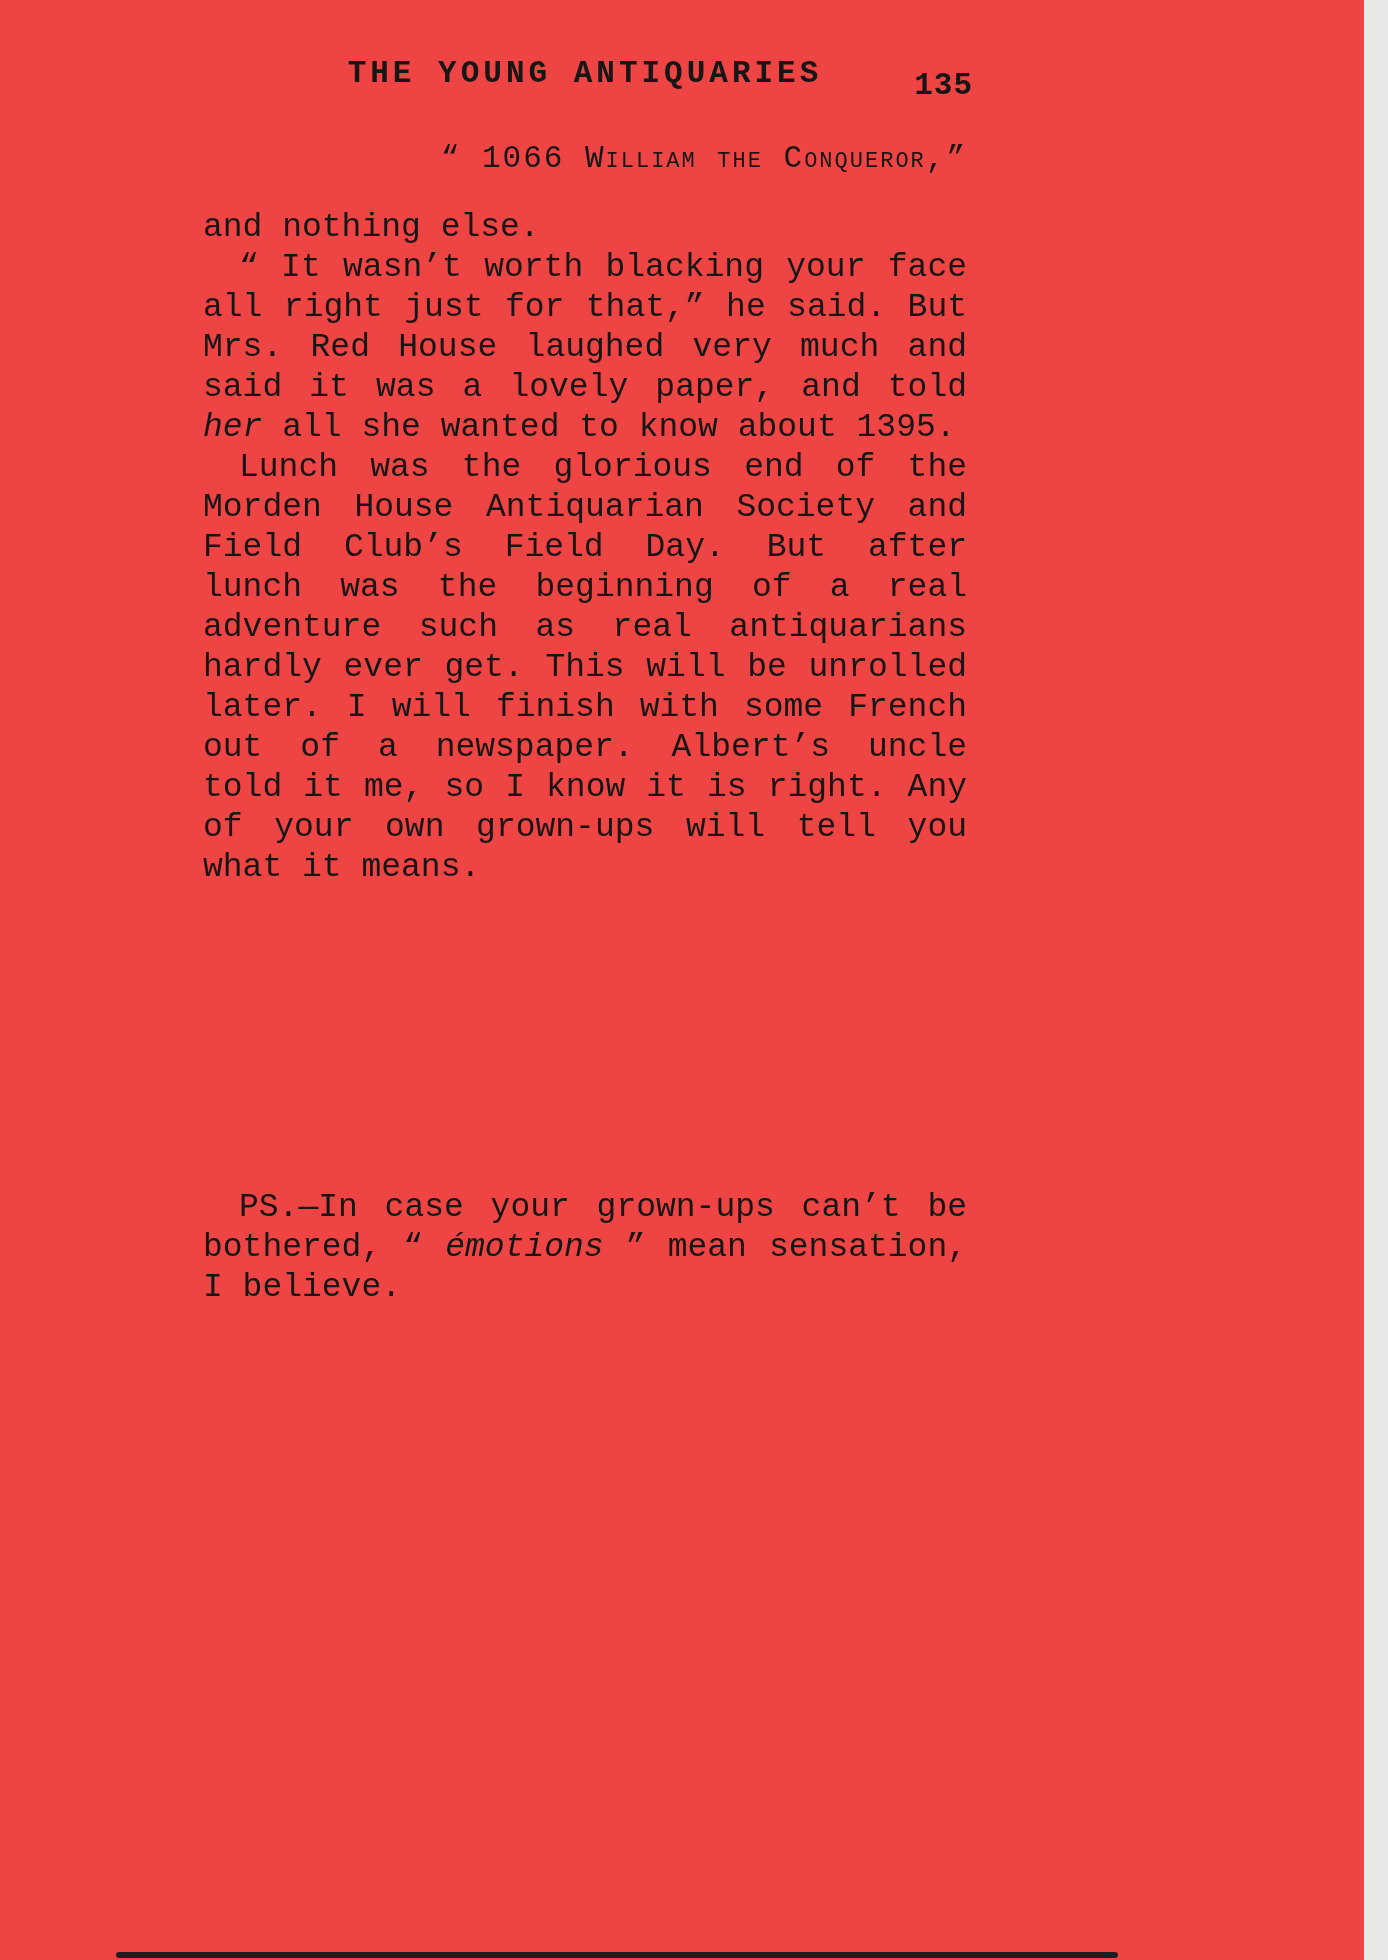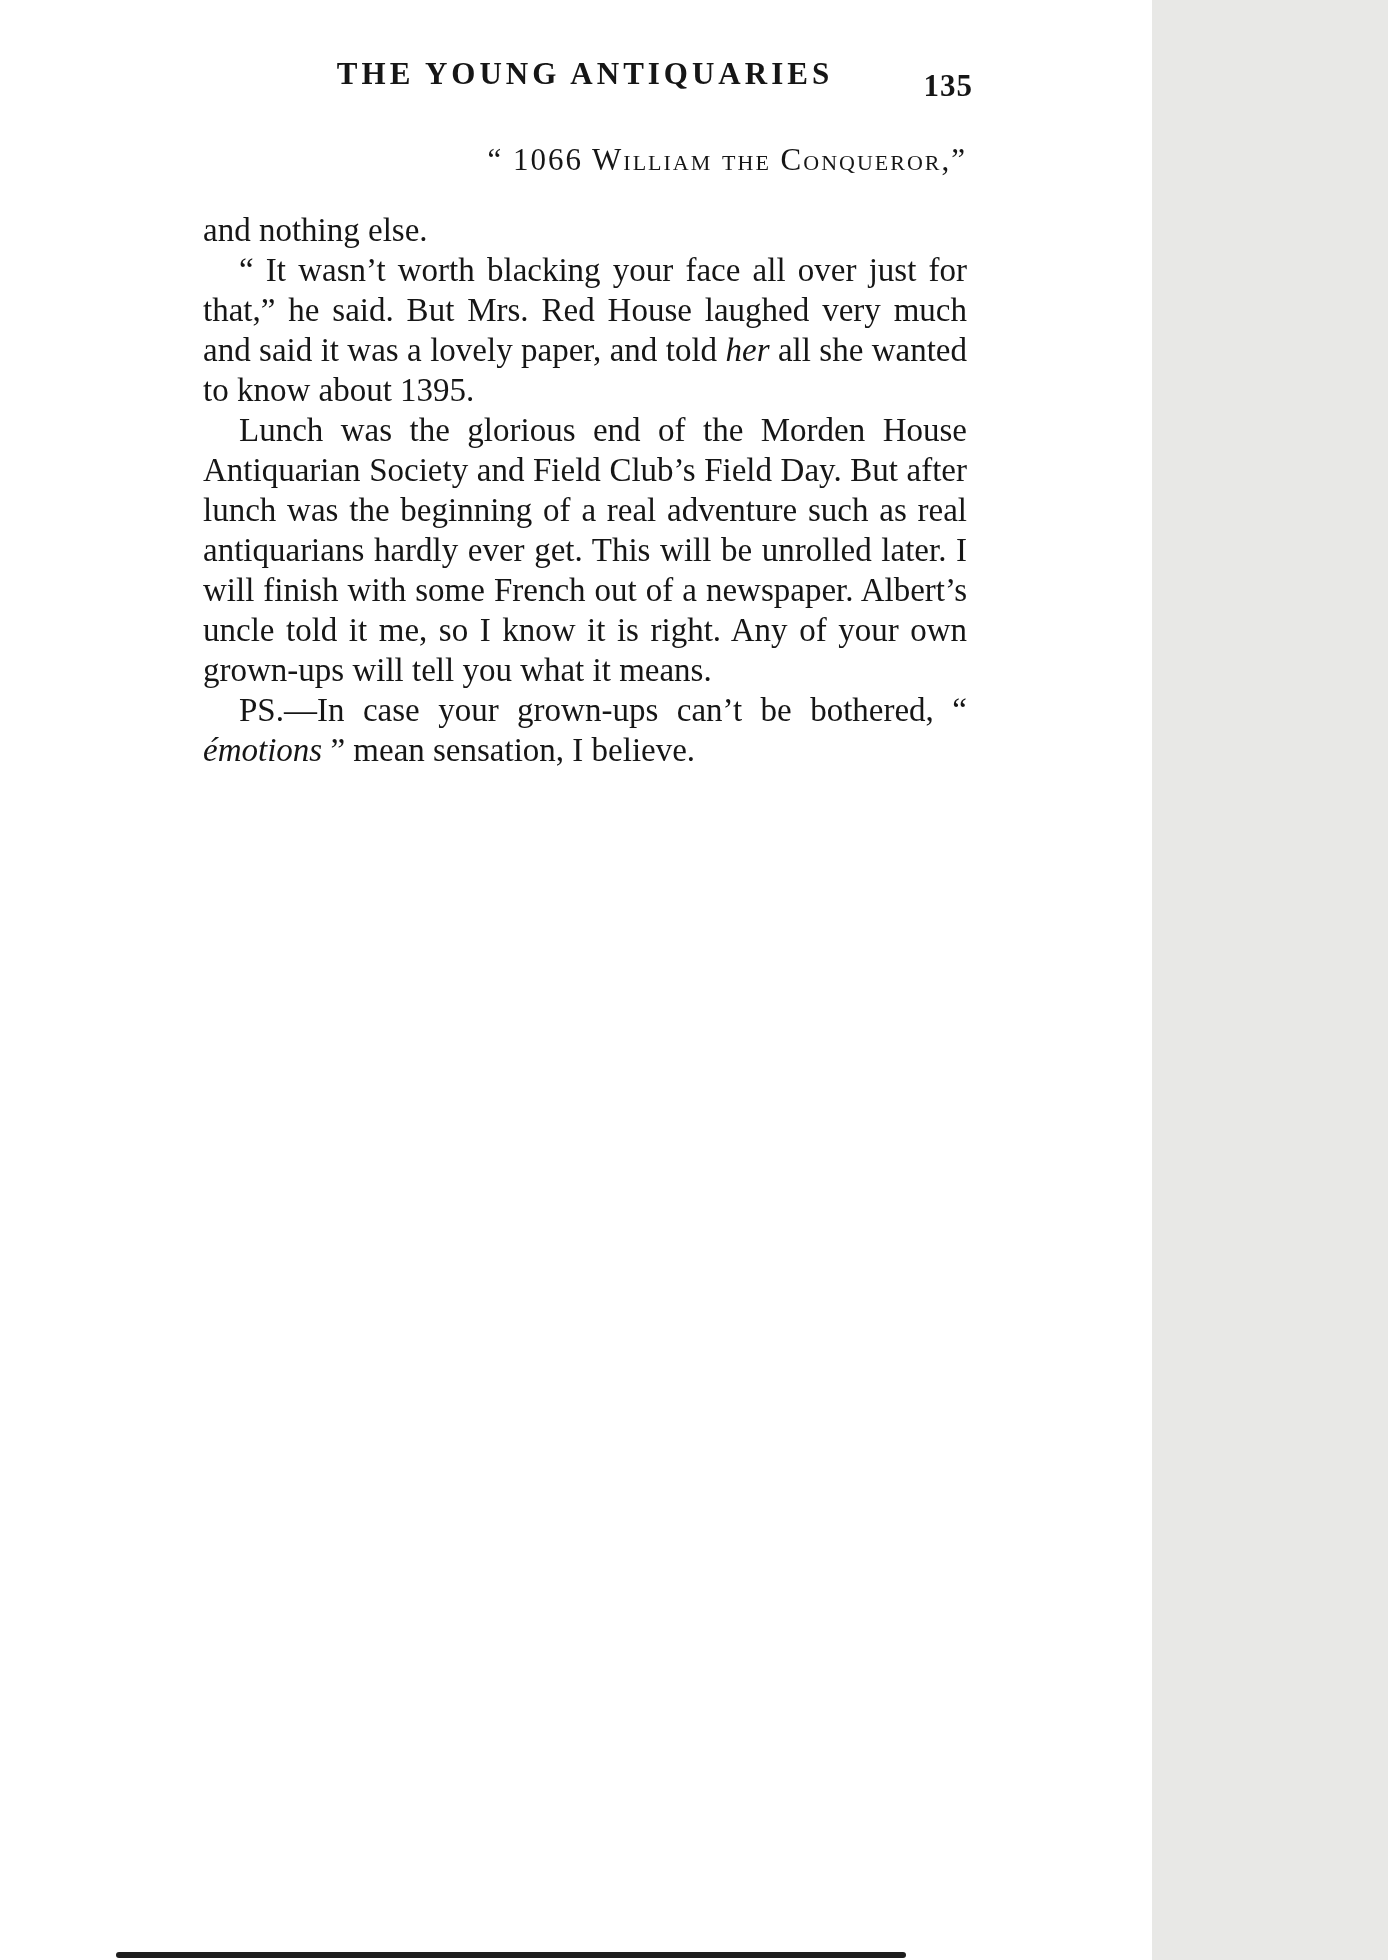--- a/index.html
+++ b/index.html
@@ -2,25 +2,25 @@
 <html><head>
 <meta charset="utf-8">
 <style>
   html, body {
     margin: 0;
     padding: 0;
     background: #e8e8e6;
   }
   .page {
     position: relative;
-    width: 1152px;
+    width: 1364px;
     height: 1960px;
-    background: #ffffff;
+    background: #ef4444;
     color: #161616;
-    font-family: Liberation Serif, serif;
+    font-family: Liberation Mono, monospace;
     overflow: hidden;
     box-sizing: border-box;
   }
   .text-col {
     position: absolute;
     left: 203px;
     top: 0;
     width: 764px;
   }
   .running-head {
@@ -52,20 +52,21 @@
     text-align: justify;
   }
   .body-text p {
     margin: 0;
     padding: 0;
   }
   .body-text p.indent {
     text-indent: 36px;
   }
   .body-text p.ps {
+    margin-top: 300px;
   }
   .body-text em {
     font-style: italic;
   }
   .bottom-edge-artifact {
     position: absolute;
     left: 116px;
     right: 246px;
     bottom: 2px;
     height: 6px;
@@ -81,21 +82,21 @@
 
     <header class="running-head">
       <span class="head-title">THE YOUNG ANTIQUARIES</span>
       <span class="page-num">135</span>
     </header>
 
     <div class="section-heading">“ 1066 William the Conqueror,”</div>
 
     <div class="body-text" id="paragraphs">
         <p class="flush"><span>and nothing else.</span></p>
-        <p class="indent"><span>“ It wasn’t worth blacking your face all over just for that,” he said.  But Mrs. Red House laughed very much and said it was a lovely paper, and told </span><em>her</em><span> all she wanted to know about 1395.</span></p>
+        <p class="indent"><span>“ It wasn’t worth blacking your face all right just for that,” he said.  But Mrs. Red House laughed very much and said it was a lovely paper, and told </span><em>her</em><span> all she wanted to know about 1395.</span></p>
         <p class="indent"><span>Lunch was the glorious end of the Morden House Antiquarian Society and Field Club’s Field Day.  But after lunch was the beginning of a real adventure such as real antiquarians hardly ever get.  This will be unrolled later.  I will finish with some French out of a newspaper.  Albert’s uncle told it me, so I know it is right.  Any of your own grown-ups will tell you what it means.</span></p>
         <p class="indent ps"><span>PS.—In case your grown-ups can’t be bothered, “ </span><em>émotions</em><span> ”  mean sensation, I believe.</span></p>
       </div>
 
   </div>
 
   <div class="bottom-edge-artifact"></div>
 </div>
 
 </body></html>

